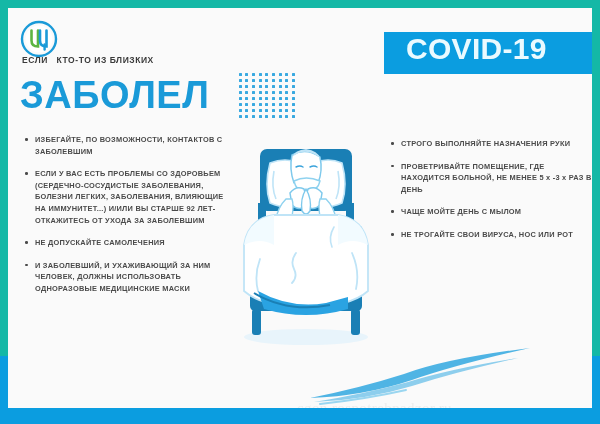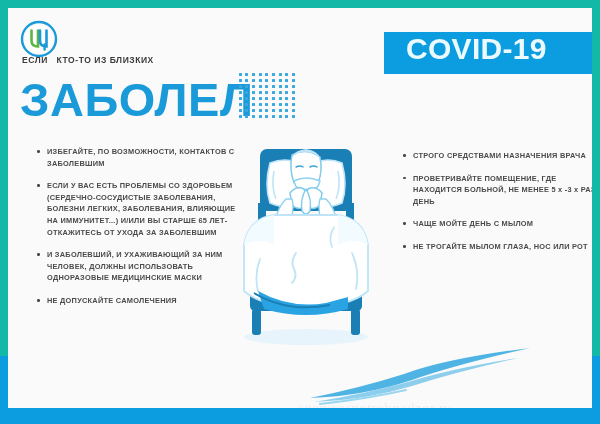--- a/index.html
+++ b/index.html
@@ -34,21 +34,21 @@
   
   .kicker{
     position:absolute;left:14px;top:47px;
     font-size:8.5px;font-weight:bold;
     letter-spacing:.55px;
     color:#3a3a3a;
     white-space:pre;
   }
   .headline{
     position:absolute;left:12px;top:68px;
-    font-size:47px;font-weight:bold;
+    font-size:38px;font-weight:bold;
     letter-spacing:.5px;
     color:#1a9ad8;
     line-height:1;
     white-space:nowrap;
   }
 
   
   .dotgrid{
     position:absolute;left:229px;top:63px;
     width:60px;height:48px;
@@ -75,21 +75,21 @@
   }
   .banner span{
     color:#eafaff;
     font-size:30px;font-weight:bold;
     letter-spacing:.3px;
     padding-left:22px;
   }
 
   
   ul.bullets{
-    list-style:none;margin:12px;padding:0;
+    list-style:none;margin:0;padding:0;
     position:absolute;
   }
   ul.bullets li{
     position:relative;
     padding-left:11px;
     font-size:7.4px;
     font-weight:bold;
     line-height:11.6px;
     letter-spacing:.25px;
     color:#4a4a4a;
@@ -226,30 +226,30 @@
         <i style="background: rgb(57, 169, 224);"></i>
         <i style="background: rgb(57, 169, 224);"></i>
       </div>
 
     <div class="banner">
       <span>COVID-19</span>
     </div>
 
     <ul class="bullets col-left" id="col-left">
         <li>ИЗБЕГАЙТЕ, ПО ВОЗМОЖНОСТИ, КОНТАКТОВ С ЗАБОЛЕВШИМ</li>
-        <li>ЕСЛИ У ВАС ЕСТЬ ПРОБЛЕМЫ СО ЗДОРОВЬЕМ (СЕРДЕЧНО-СОСУДИСТЫЕ ЗАБОЛЕВАНИЯ, БОЛЕЗНИ ЛЕГКИХ, ЗАБОЛЕВАНИЯ, ВЛИЯЮЩИЕ НА ИММУНИТЕТ...) И/ИЛИ ВЫ СТАРШЕ 65 ЛЕТ-ОТКАЖИТЕСЬ ОТ УХОДА ЗА ЗАБОЛЕВШИМ</li>
+        <li>ЕСЛИ У ВАС ЕСТЬ ПРОБЛЕМЫ СО ЗДОРОВЬЕМ (СЕРДЕЧНО-СОСУДИСТЫЕ ЗАБОЛЕВАНИЯ, БОЛЕЗНИ ЛЕГКИХ, ЗАБОЛЕВАНИЯ, ВЛИЯЮЩИЕ НА ИММУНИТЕТ...) И/ИЛИ ВЫ СТАРШЕ 92 ЛЕТ-ОТКАЖИТЕСЬ ОТ УХОДА ЗА ЗАБОЛЕВШИМ</li>
+        <li>НЕ ДОПУСКАЙТЕ САМОЛЕЧЕНИЯ</li>
         <li>И ЗАБОЛЕВШИЙ, И УХАЖИВАЮЩИЙ ЗА НИМ ЧЕЛОВЕК, ДОЛЖНЫ ИСПОЛЬЗОВАТЬ ОДНОРАЗОВЫЕ МЕДИЦИНСКИЕ МАСКИ</li>
-        <li>НЕ ДОПУСКАЙТЕ САМОЛЕЧЕНИЯ</li>
       </ul>
 
     <ul class="bullets col-right" id="col-right">
-        <li>СТРОГО СРЕДСТВАМИ НАЗНАЧЕНИЯ ВРАЧА</li>
+        <li>СТРОГО ВЫПОЛНЯЙТЕ НАЗНАЧЕНИЯ РУКИ</li>
         <li>ПРОВЕТРИВАЙТЕ ПОМЕЩЕНИЕ, ГДЕ НАХОДИТСЯ БОЛЬНОЙ, НЕ МЕНЕЕ 5 х -3 х РАЗ В ДЕНЬ</li>
         <li>ЧАЩЕ МОЙТЕ ДЕНЬ С МЫЛОМ</li>
-        <li>НЕ ТРОГАЙТЕ МЫЛОМ ГЛАЗА, НОС ИЛИ РОТ</li>
+        <li>НЕ ТРОГАЙТЕ СВОИ ВИРУСА, НОС ИЛИ РОТ</li>
       </ul>
 
     <div class="illus">
       <svg width="152" height="206" viewBox="0 0 152 206" xmlns="http://www.w3.org/2000/svg">
         <ellipse cx="76" cy="196" rx="62" ry="8" fill="#e8f4fb"></ellipse>
 
         <rect x="30" y="8" width="92" height="62" rx="7" fill="#1a7fb5"></rect>
 
         <rect x="20" y="148" width="112" height="22" rx="5" fill="#1a7fb5"></rect>
         <rect x="22" y="168" width="9" height="26" rx="3" fill="#1a7fb5"></rect>

